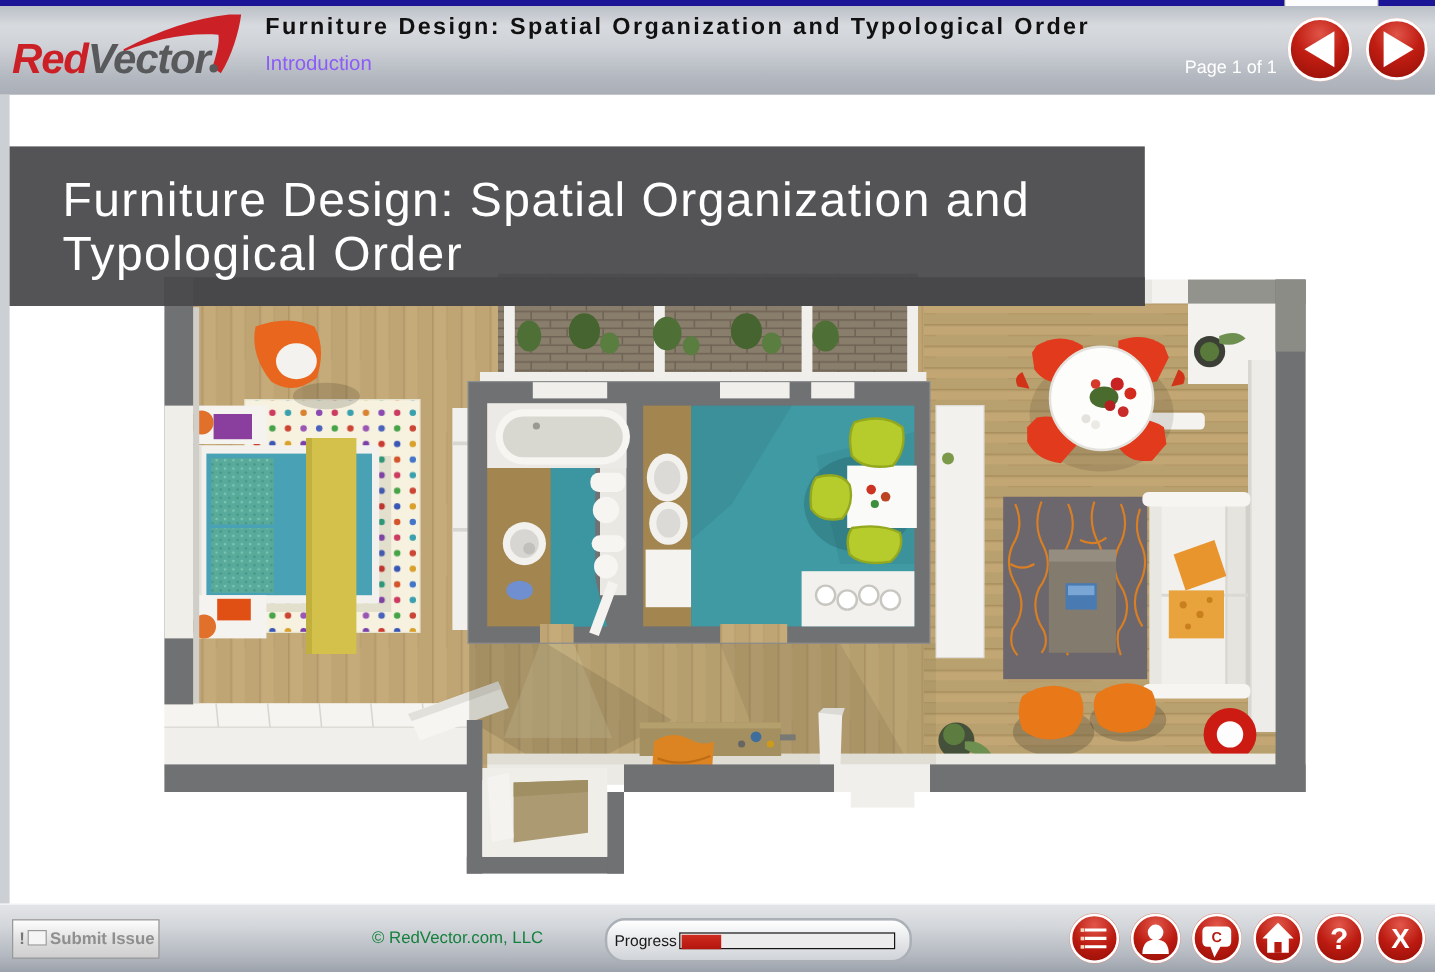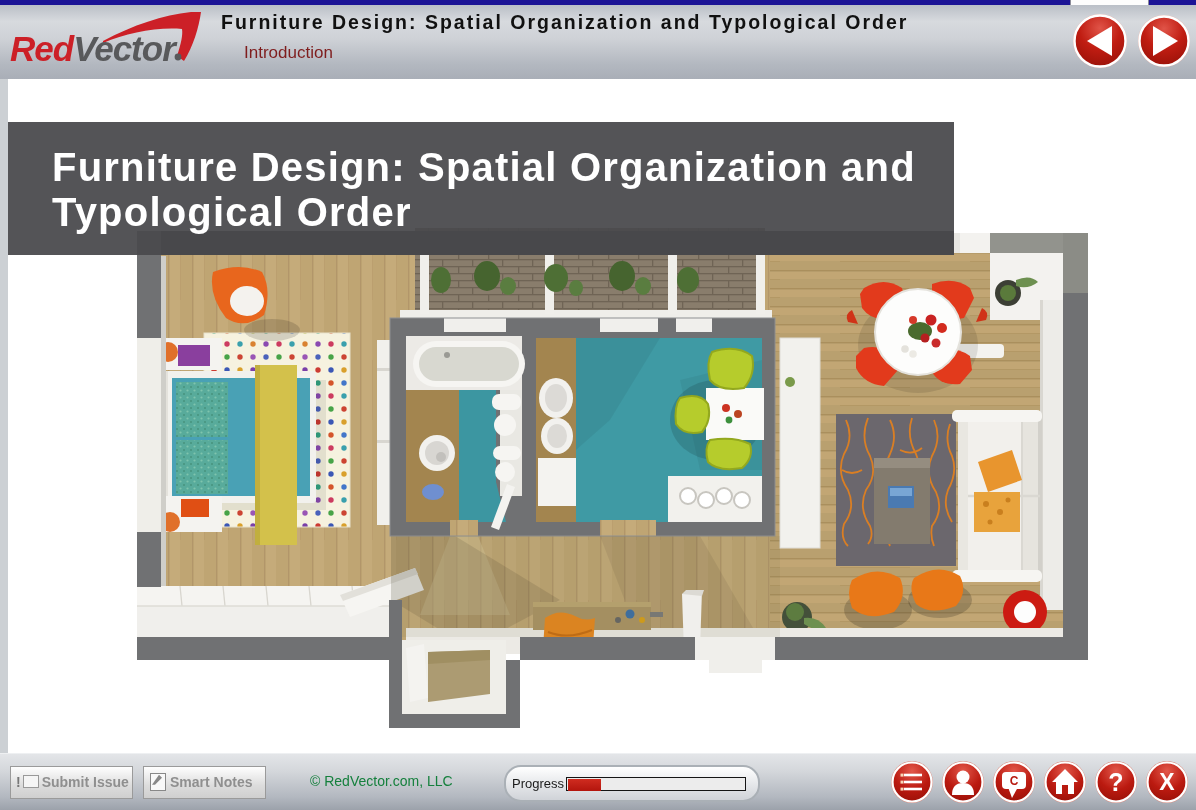--- a/index.html
+++ b/index.html
@@ -3,26 +3,26 @@
 <meta charset="utf-8">
 <style>
 html,body{margin:0;padding:0;width:1196px;height:810px;overflow:hidden;background:#fff;
 font-family:"Liberation Sans",sans-serif;}
 #page{position:relative;width:1196px;height:810px;}
 .abs{position:absolute;}
 #bluebar{left:0;top:0;width:1196px;height:5px;background:#1c1496;}
 #whitebox{left:1070px;top:0;width:77px;height:7px;background:#fdfdfd;border:1px solid #8b8b99;border-top:none;border-radius:0 0 3px 3px;}
 #header{left:0;top:5px;width:1196px;height:74px;background:linear-gradient(to bottom,#babfc7 0%,#d7dade 22%,#cfd2d7 45%,#b3b8c0 80%,#a9aeb7 100%);border-bottom:1px solid #989ea6;}
 #title{left:221px;top:11px;font-size:19.5px;font-weight:bold;color:#111;letter-spacing:2px;text-align:right;}
-#intro{left:221px;top:43px;font-size:17px;color:#7f1d1d;margin-left:23px;}
+#intro{left:221px;top:43px;font-size:17px;color:#8b5cf6;}
 #pageof{left:0px;top:48px;width:1064px;text-align:right;font-size:15px;color:#fff;}
 #content{left:0;top:79px;width:1196px;height:674px;background:#fff;}
 #leftstrip{left:0;top:79px;width:8px;height:674px;background:#ccd0d4;}
 #banner{left:8px;top:122px;width:946px;height:133px;background:rgba(73,73,76,0.94);}
-#banner .t{position:absolute;left:44px;top:23px;font-size:40px;line-height:45px;font-weight:bold;color:#fff;letter-spacing:1.2px;}
+#banner .t{position:absolute;left:44px;top:23px;font-size:40px;line-height:45px;font-weight:normal;color:#fff;letter-spacing:1.2px;}
 #footer{left:0;top:753px;width:1196px;height:57px;background:linear-gradient(to bottom,#e3e5e8 0%,#d4d7db 30%,#b3b8c0 75%,#9aa0a9 100%);border-top:1px solid #eef0f2;}
 .fbtn{position:absolute;top:766px;height:31px;background:linear-gradient(to bottom,#fefefe,#dcdcdc 60%,#cfcfcf);border:1px solid #9a9a9a;color:#8f8f8f;font-weight:bold;font-size:14px;line-height:30px;white-space:nowrap;}
 #copyright{left:310px;top:773px;font-size:14px;color:#15803d;}
 #progresspill{left:504px;top:765px;width:252px;height:33px;background:linear-gradient(to bottom,#fff,#e4e6e9 55%,#d0d3d8);border:2px solid #aab0b6;border-radius:17px;}
 #progresslabel{left:512px;top:776px;font-size:13px;color:#1a1a1a;text-align:right;}
 #progressbar{left:566px;top:777px;width:178px;height:12px;background:#ececec;border:1.5px solid #151515;}
 #progressfill{left:568px;top:779px;width:33px;height:12px;background:linear-gradient(to bottom,#d02c20,#b3150d);}
 </style>
 </head>
 <body>
@@ -30,20 +30,21 @@
   <div class="abs" id="bluebar"></div>
   <div class="abs" id="whitebox"></div>
   <div class="abs" id="header"></div>
   <svg class="abs" id="logo" style="left:8px;top:10px" width="210" height="66" viewBox="0 0 210 66">
     <path d="M95,31 C125,15 155,5 183,2 L193,2 C191,17 185,37 176,51 L169,46 C173,34 175,25 174,19 C148,17 119,23 95,33 Z" fill="#cc2027"></path>
     <text x="2" y="51" font-size="35" font-style="italic" font-weight="bold" fill="#cc2027" letter-spacing="-1">Red<tspan fill="#58595b">Vector</tspan></text>
     <circle cx="170" cy="47" r="3.4" fill="#58595b"></circle>
   </svg>
   <div class="abs" id="title">Furniture Design: Spatial Organization and Typological Order</div>
   <div class="abs" id="intro">Introduction</div>
+  <div class="abs" id="pageof">Page 1 of 1</div>
   <svg class="abs" style="left:1072px;top:13px" width="120" height="57" viewBox="0 0 120 57">
     <defs>
       <radialGradient id="rg" cx="0.5" cy="0.25" r="0.9">
         <stop offset="0" stop-color="#e05448"></stop>
           <stop offset="0.45" stop-color="#c01d12"></stop>
           <stop offset="1" stop-color="#8f0e06"></stop>
       </radialGradient>
     </defs>
     <g>
       <circle cx="28" cy="28" r="27" fill="#e8b7ad"></circle>
@@ -365,25 +366,20 @@
   </svg>
 
   <div class="abs" id="banner">
       <div class="t">Furniture Design: Spatial Organization and<br>Typological Order</div>
     </div>
 
   <div class="abs" id="footer"></div>
   <div class="abs fbtn" style="left:10px;width:121px;">
     <span style="margin-left:5px;color:#777;">!</span><span style="display:inline-block;width:14px;height:11px;border:1px solid #999;background:#f5f5f5;vertical-align:middle;margin:0 3px 3px 2px;"></span>Submit Issue
   </div>
-  <div class="abs fbtn" style="left:143px;width:121px;">
-    <span style="display:inline-block;width:14px;height:16px;border:1px solid #888;background:#f8f8f8;vertical-align:middle;margin:0 4px 3px 6px;position:relative;">
-      <span style="position:absolute;left:1px;top:1px;width:10px;height:10px;background:#888;clip-path:polygon(0 100%,70% 0,100% 30%,30% 100%);"></span>
-    </span>Smart Notes
-  </div>
   <div class="abs" id="copyright">© RedVector.com, LLC</div>
   <div class="abs" id="progresspill"></div>
   <div class="abs" id="progresslabel">Progress</div>
   <div class="abs" id="progressbar"></div>
   <div class="abs" id="progressfill"></div>
 
   <svg class="abs" style="left:888px;top:758px" width="305" height="49" viewBox="0 0 305 49">
     <defs>
       <radialGradient id="rg2" cx="0.5" cy="0.22" r="0.95">
         <stop offset="0" stop-color="#e2574a"></stop>

